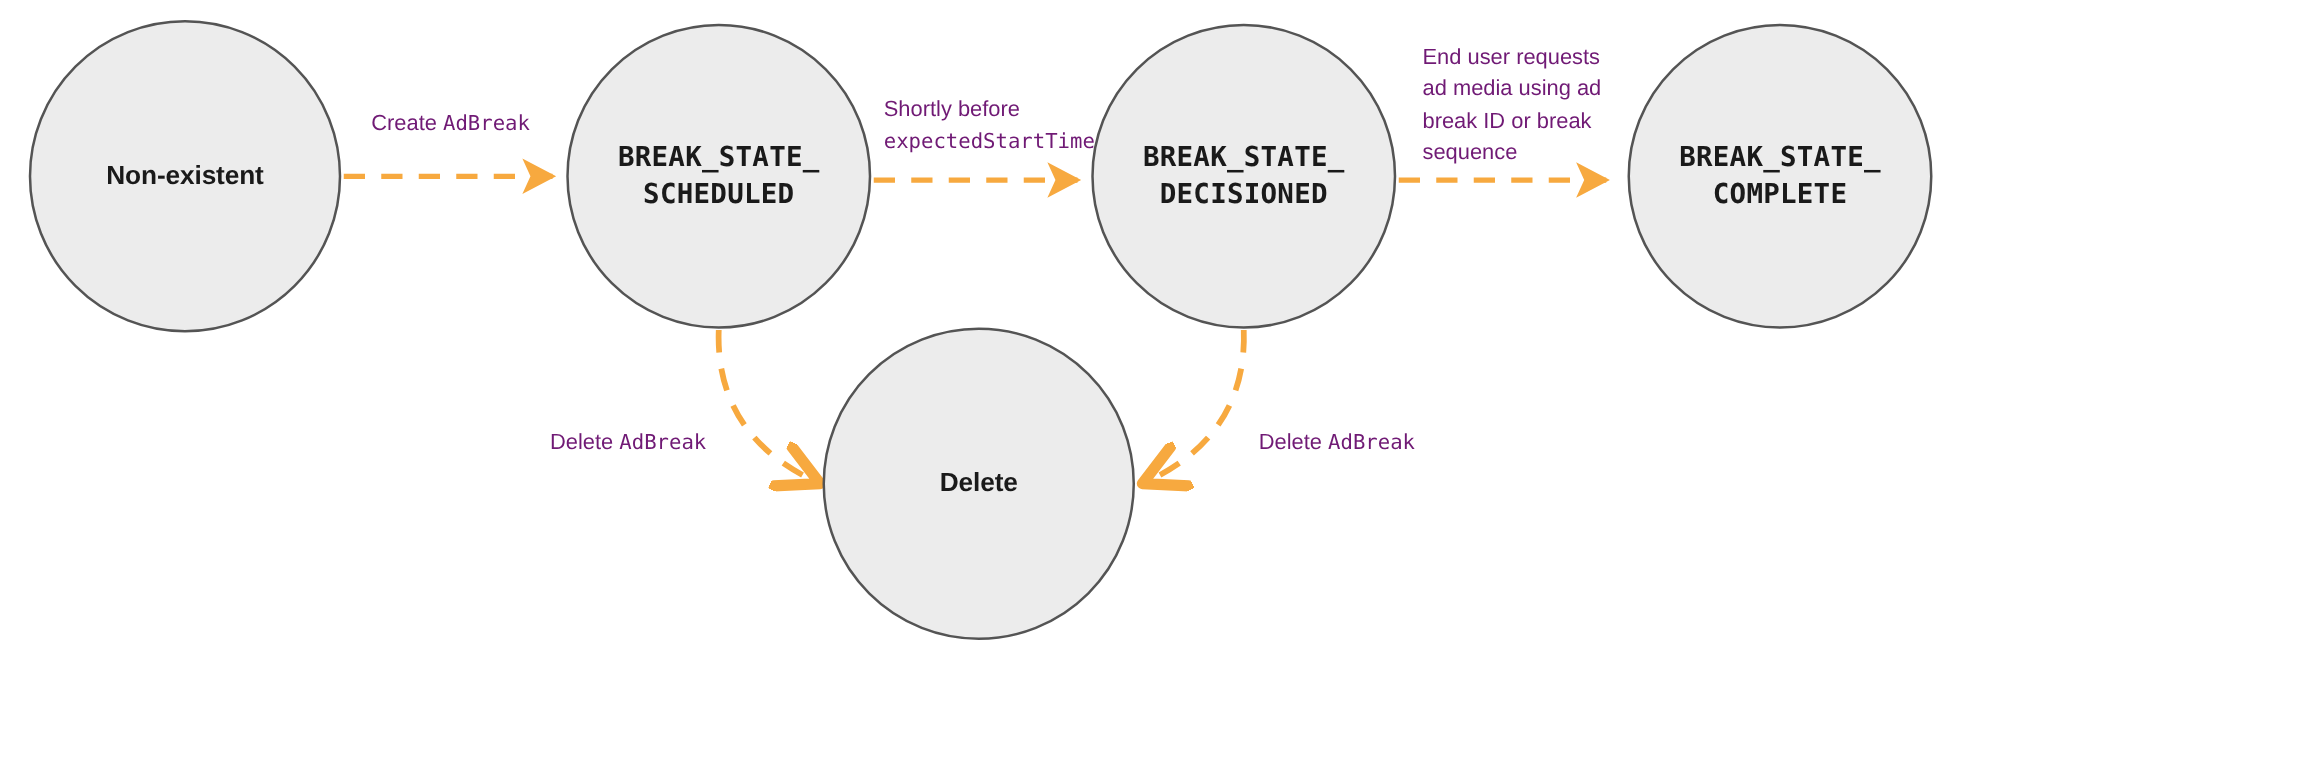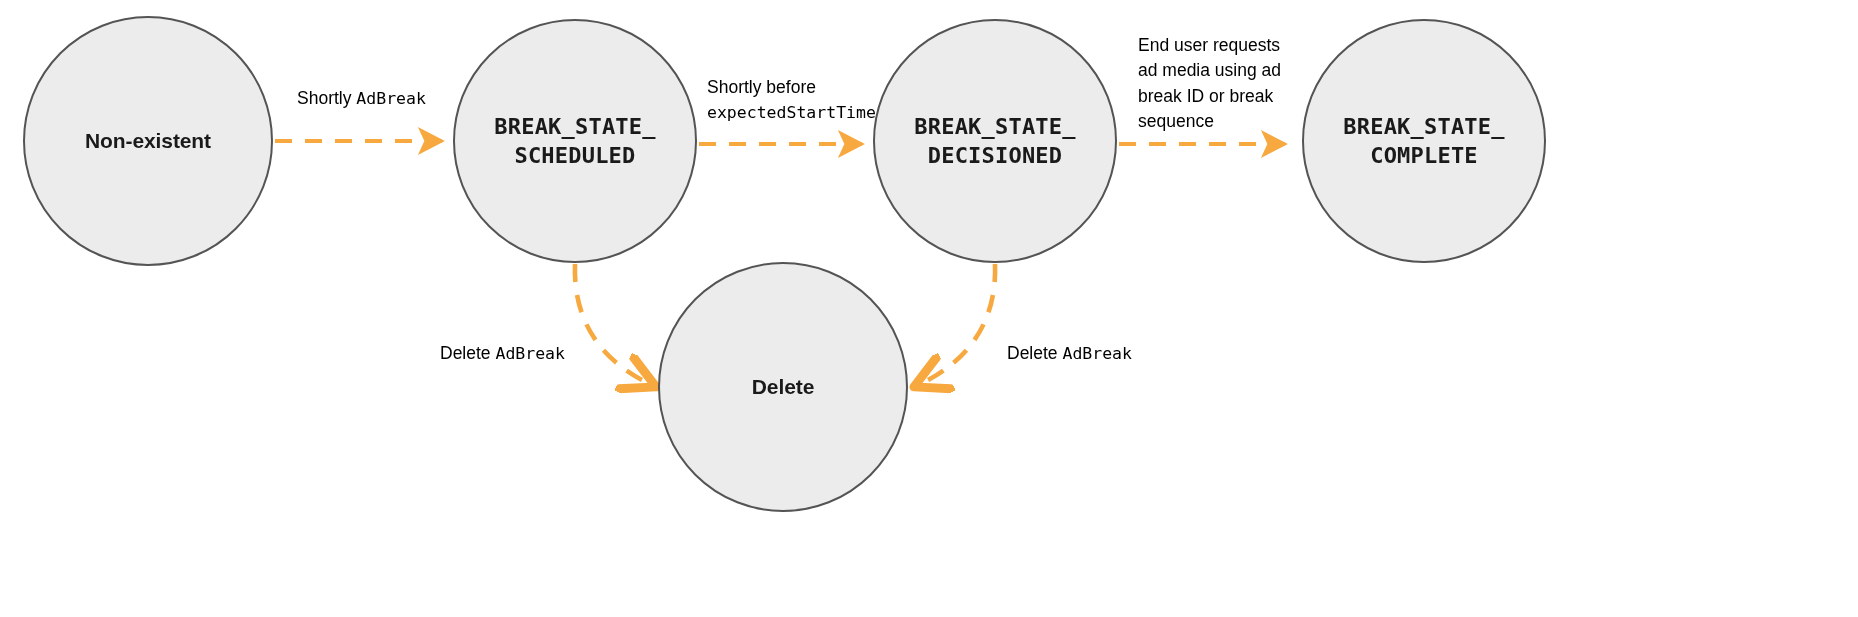--- a/index.html
+++ b/index.html
@@ -49,21 +49,21 @@
     letter-spacing: -0.1px;
   }
   .label-code {
     font-family: "DejaVu Sans Mono", monospace;
     font-weight: 700;
     font-size: 22px;
     letter-spacing: 0.2px;
   }
   .edge-label {
     position: absolute;
-    color: #000000;
+    color: #701a75;
     font-size: 17.5px;
     line-height: 1.45;
     white-space: pre;
   }
   .edge-label .t-sans {
     font-family: "Liberation Sans", sans-serif;
   }
   .edge-label .t-mono {
     font-family: "DejaVu Sans Mono", monospace;
     font-size: 16.5px;
@@ -124,21 +124,21 @@
 
   <div class="node" style="left:1302px; top:19px; width:244px; height:244px;">
     <span class="node-label label-code">BREAK_STATE_
 COMPLETE</span>
   </div>
 
   <div class="node" style="left:658px; top:262px; width:250px; height:250px;">
     <span class="node-label label-plain">Delete</span>
   </div>
 
-  <div class="edge-label" style="left:297px; top:86px;"><span class="t-sans">Shortly </span><span class="t-mono">AdBreak</span></div>
+  <div class="edge-label" style="left:297px; top:86px;"><span class="t-sans">Create </span><span class="t-mono">AdBreak</span></div>
 
   <div class="edge-label" style="left:707px; top:75px;"><span class="t-sans">Shortly before</span><span class="t-sans">
 </span><span class="t-mono">expectedStartTime</span></div>
 
   <div class="edge-label multiline" style="left:1138px; top:33px; width:175px; white-space:pre;"><span class="t-sans">End user requests
 ad media using ad
 break ID or break
 sequence</span></div>
 
   <div class="edge-label" style="left:440px; top:341px;"><span class="t-sans">Delete </span><span class="t-mono">AdBreak</span></div>

